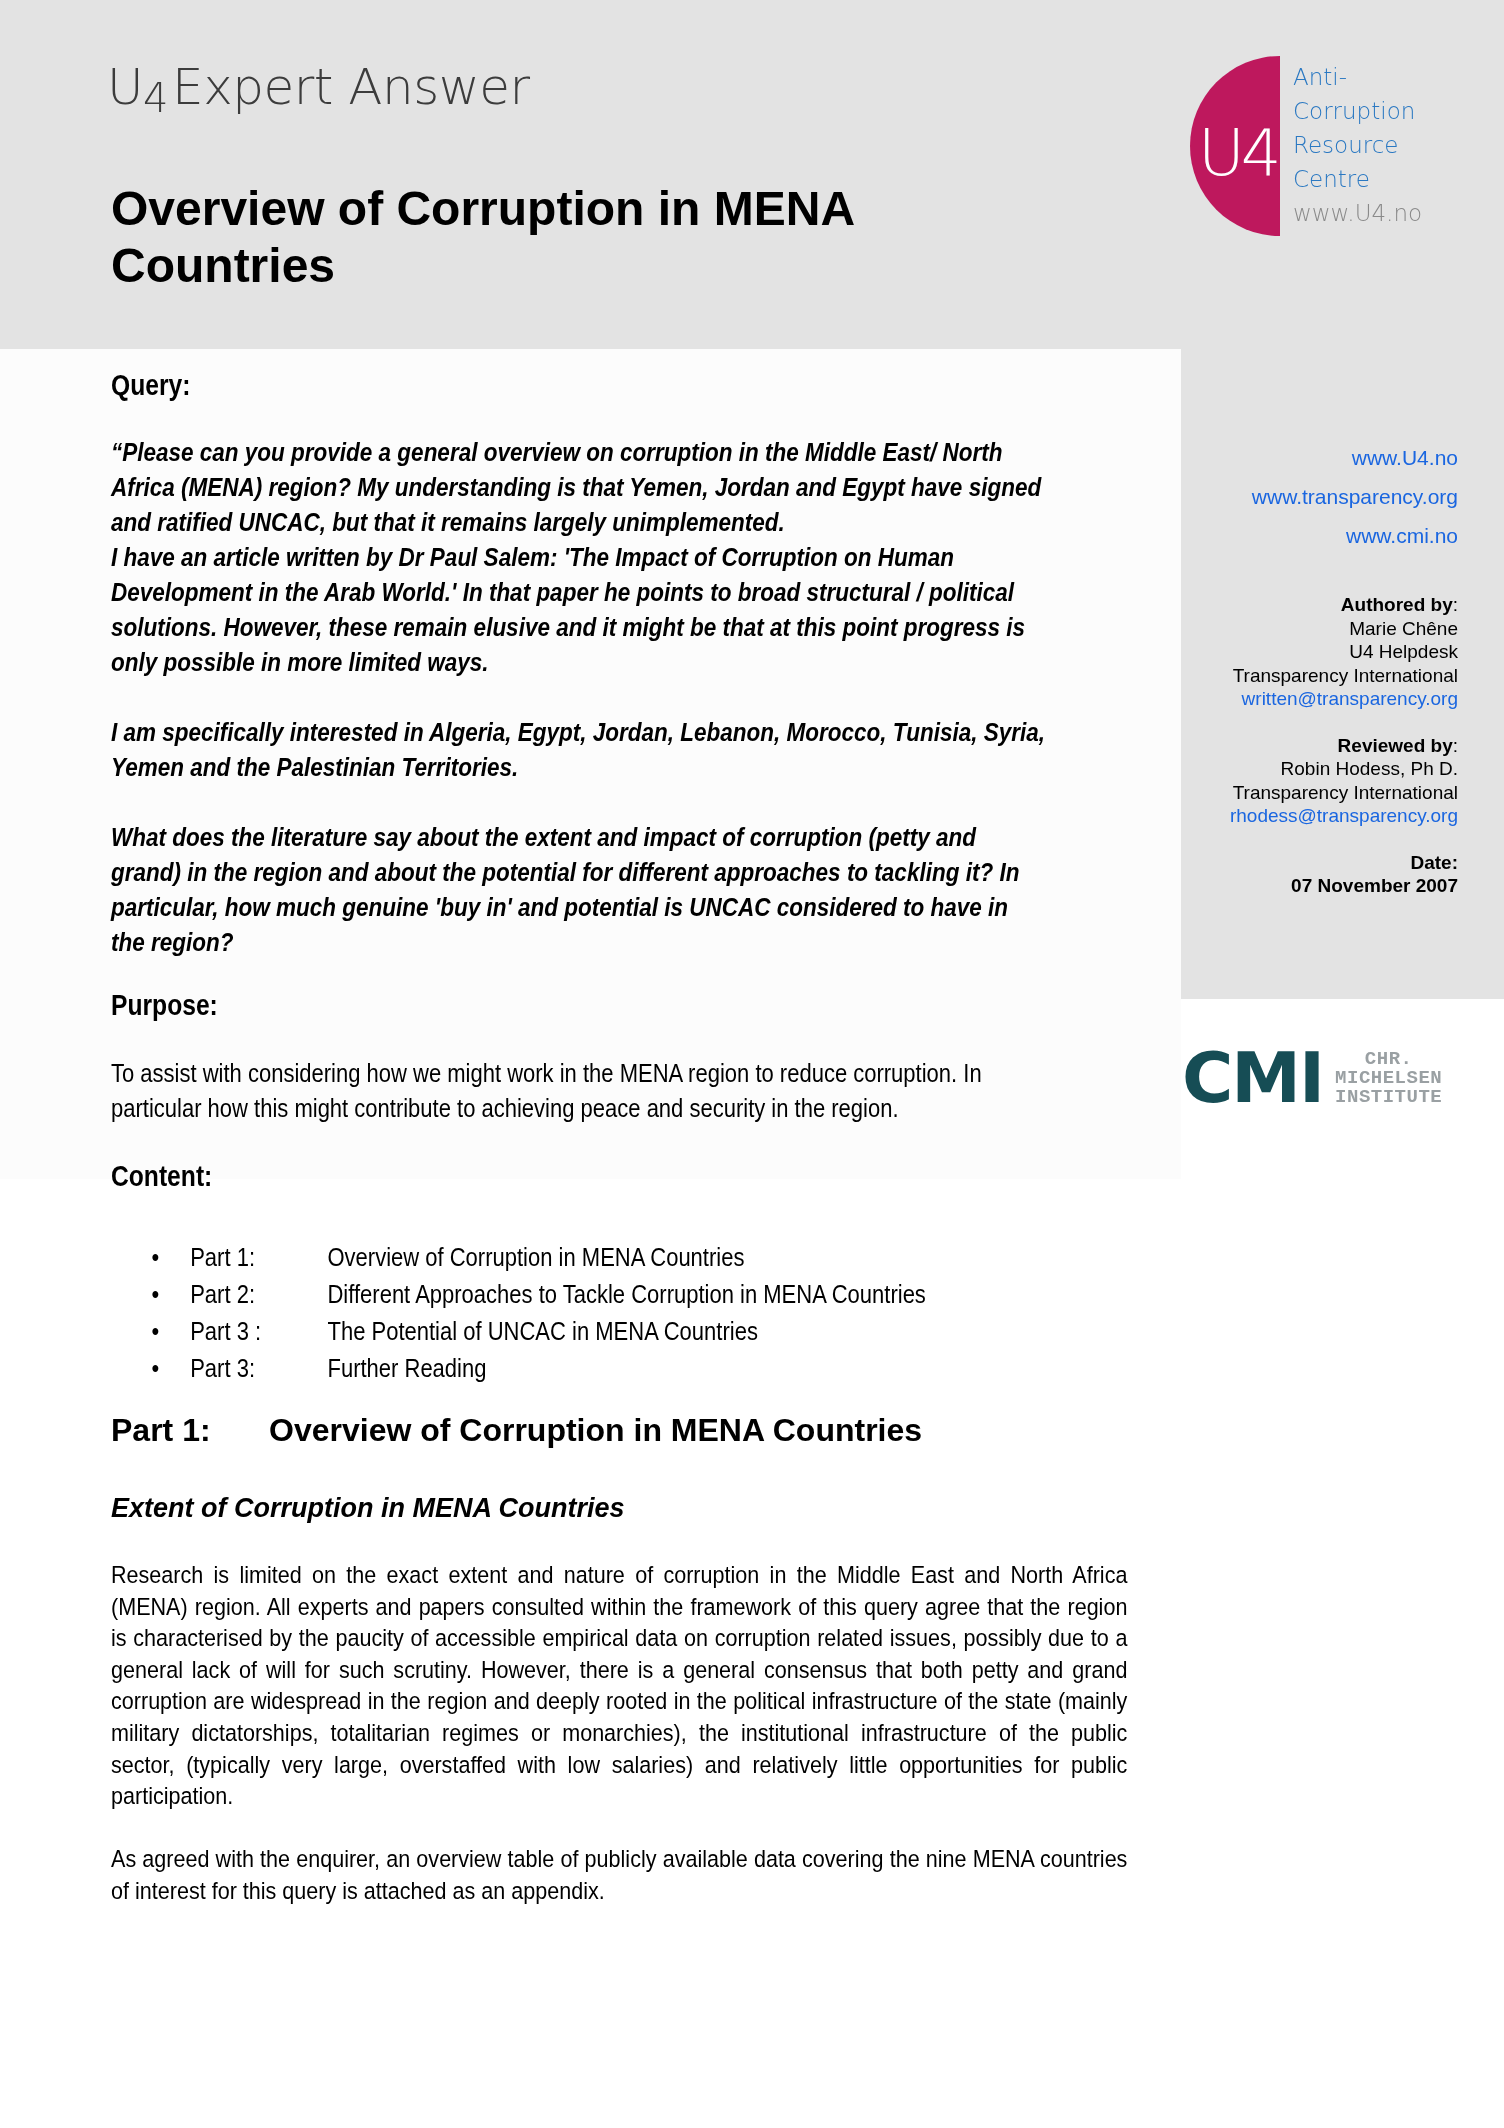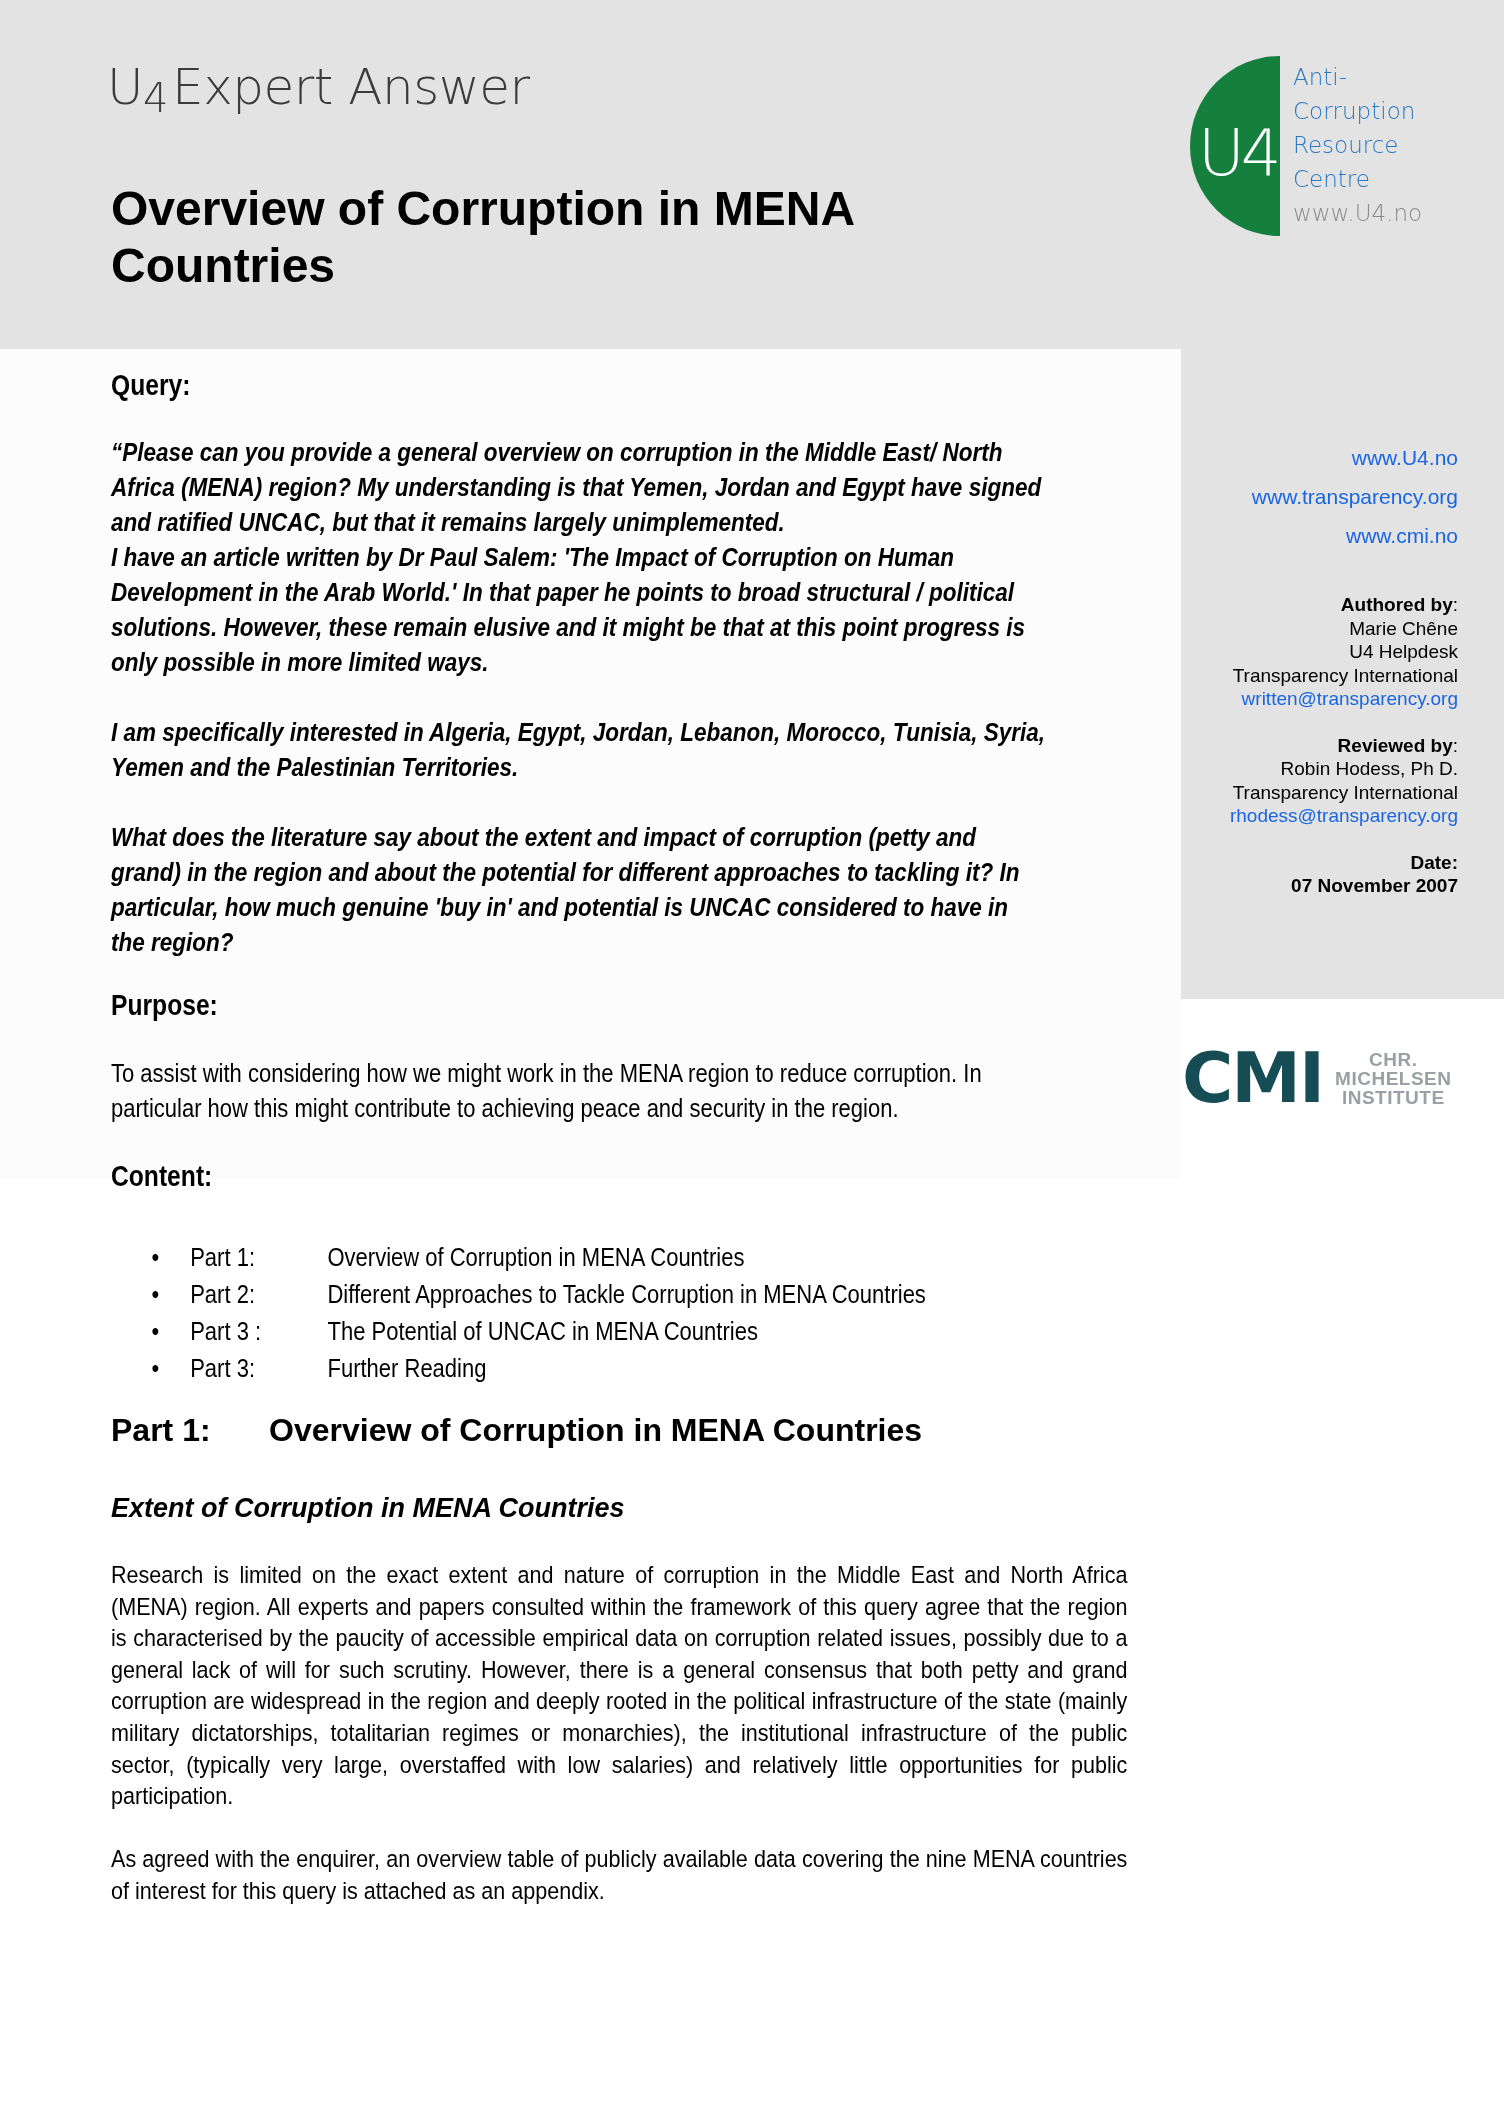--- a/index.html
+++ b/index.html
@@ -11,21 +11,21 @@
   .sidebar-band { position: absolute; left: 1181px; top: 349px; width: 323px; height: 650px; background: #e3e3e3; }
   .main-shade { position: absolute; left: 0; top: 349px; width: 1181px; height: 830px; background: #fcfcfc; }
 
   .series-title { position: absolute; left: 107px; top: 58px; font-family: "DejaVu Sans", sans-serif; font-weight: 200; font-size: 50px; color: #3c3c3c; letter-spacing: -0.5px; font-stretch: condensed; }
   .series-title .sub4 { font-size: 40px; position: relative; top: 8px; margin-right: 4px; }
 
   .doc-title { position: absolute; left: 111px; top: 180px; width: 900px; font-weight: bold; font-size: 48px; line-height: 57px; color: #000; }
 
   
   .u4-logo { position: absolute; left: 1190px; top: 56px; width: 260px; height: 184px; }
-  .u4-circle { position: absolute; left: 0; top: 0; width: 90px; height: 180px; background: #15803d; border-radius: 90px 0 0 90px; }
+  .u4-circle { position: absolute; left: 0; top: 0; width: 90px; height: 180px; background: #be185d; border-radius: 90px 0 0 90px; }
   .u4-mark { position: absolute; left: 8px; top: 60px; color: #ffffff; font-size: 64px; font-family: "DejaVu Sans", sans-serif; font-weight: 200; letter-spacing: -4px; }
   .u4-text { position: absolute; left: 103px; top: 4px; color: #2a78c2; font-family: "DejaVu Sans", sans-serif; font-size: 23px; line-height: 34px; font-weight: 300; }
   .u4-url { color: #8a8a8a; font-weight: 200; }
 
   
   .sidebar { position: absolute; left: 1181px; top: 349px; width: 277px; text-align: right; font-size: 19px; line-height: 23.5px; }
   .links { margin-top: 89px; }
   .links a { display: block; color: #1a66e0; text-decoration: none; font-size: 21px; line-height: 39px; }
   .credit { margin-top: 0; }
   .credit-label { font-weight: bold; }
@@ -33,21 +33,21 @@
   .credit .line { display: block; }
   .block-gap { height: 23px; }
 
   .partner-logos { position: absolute; left: 1182px; top: 1025px; width: 300px; }
   .ti-logo { display: flex; align-items: center; height: 60px; }
   .ti-globe { width: 52px; height: 52px; border-radius: 50%; background: #6b6b78; position: relative; margin-right: 6px; }
   .ti-globe::after { content: ""; position: absolute; left: 14px; top: 10px; width: 24px; height: 30px; border: 5px solid #e3e3e8; border-radius: 50%; border-left-color: transparent; }
   .ti-text { color: #6b6b78; font-family: "DejaVu Sans", sans-serif; font-weight: bold; font-size: 25px; line-height: 27px; letter-spacing: 0.5px; }
   .cmi-logo { display: flex; align-items: center; margin-top: 20px; text-align: center; }
   .cmi-mark { color: #164d55; font-family: "DejaVu Sans", sans-serif; font-weight: bold; font-size: 70px; letter-spacing: -2px; line-height: 66px; margin-right: 12px; }
-  .cmi-text { color: #9aa0a3; font-family: Liberation Sans, sans-serif; font-weight: bold; font-size: 19px; line-height: 19px; letter-spacing: 0.5px; }
+  .cmi-text { color: #9aa0a3; font-family: Liberation Mono, monospace; font-weight: bold; font-size: 19px; line-height: 19px; letter-spacing: 0.5px; }
 
   
   .main { position: absolute; left: 111px; top: 349px; width: 1026px; }
   .sec-head { font-weight: bold; font-size: 29px; font-stretch: condensed; transform: scaleX(0.85); transform-origin: left; white-space: nowrap; }
   .q-head { position: absolute; top: 20px; }
   .query { position: absolute; top: 86px; width: 1040px; font-weight: bold; font-style: italic; font-size: 25px; line-height: 35px; transform: scaleX(0.9); transform-origin: left; }
   .query p { white-space: pre-line; }
   .query .para-gap { height: 35px; }
   .p-head { position: absolute; top: 640px; }
   .purpose { position: absolute; top: 707px; font-size: 25px; line-height: 35px; width: 1090px; transform: scaleX(0.88); transform-origin: left; }

